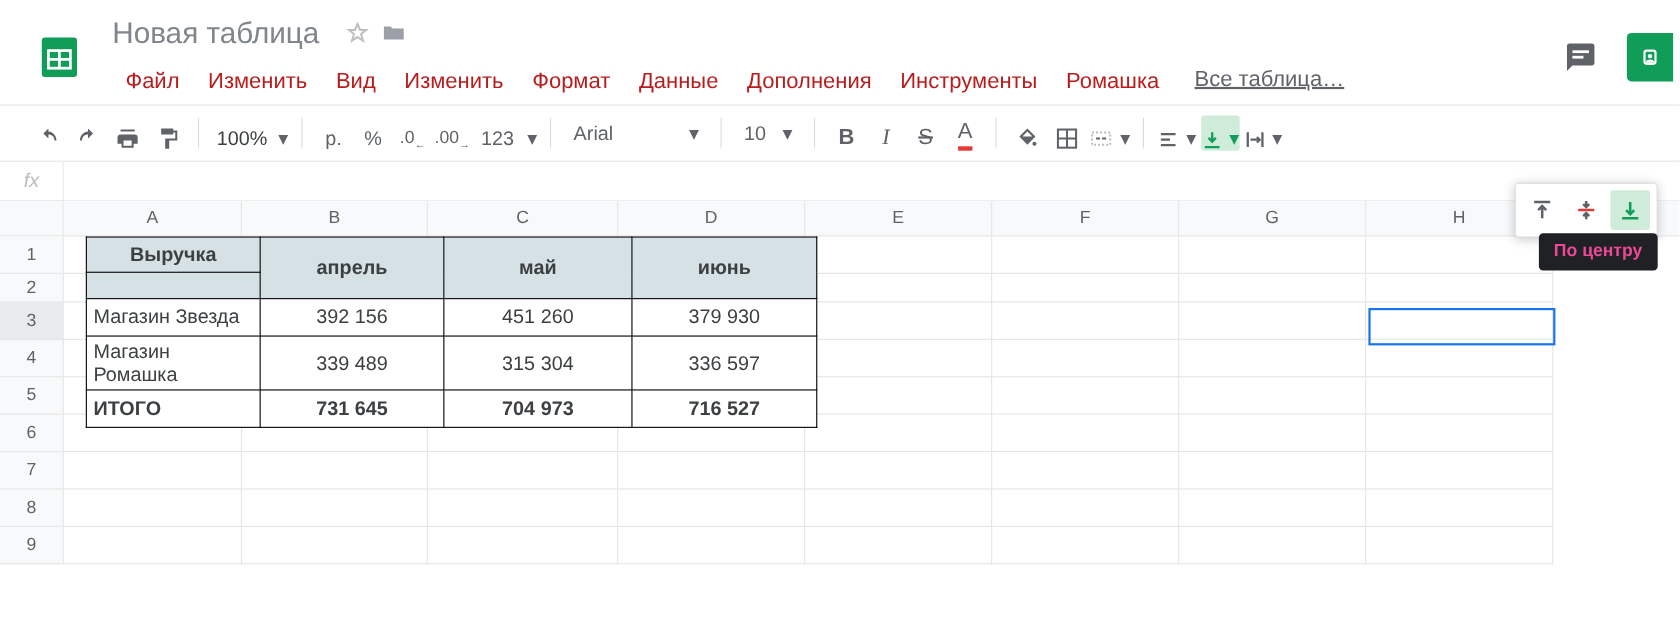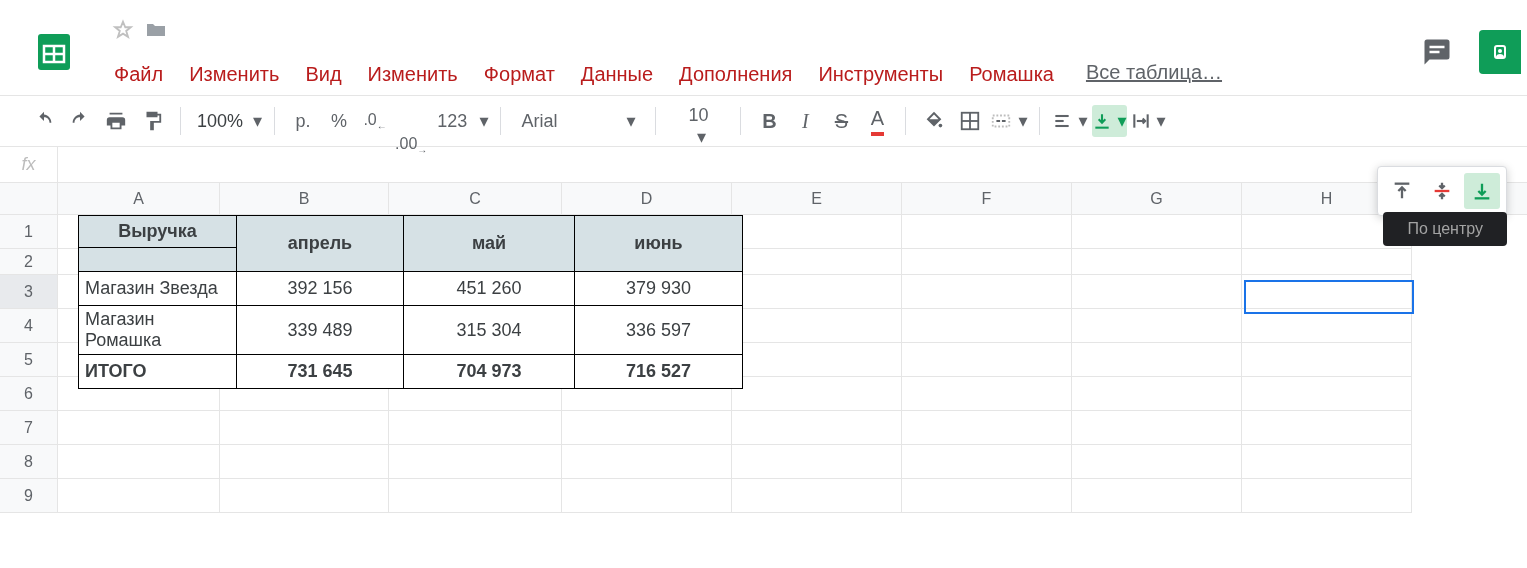--- a/index.html
+++ b/index.html
@@ -11,27 +11,27 @@
   .doc-title-row { display: flex; align-items: center; height: 40px; }
   .doc-title { font-size: 27px; color: #80868b; font-weight: 400; margin-right: 14px; }
   .star-icon, .folder-icon { color: #80868b; margin-left: 10px; display:flex; }
   .menus { display: flex; gap: 2px; margin-top: 11px; }
   .menu-item { font-size: 20px; color: #b91c1c; padding: 2px 12px; cursor: pointer; }
   .changes-link { font-size: 20px; text-decoration: underline; color: #5f6368; margin-left: 18px; cursor:pointer; }
   .right-header { display:flex; align-items:center; padding: 20px 6px 0 0; gap: 20px;}
   .comment-btn, .share-btn { width:44px; height:44px; display:flex; align-items:center; justify-content:center; cursor:pointer;}
   .share-btn { background:#0f9d58; border-radius: 4px 0 0 4px; width: 42px; }
   .toolbar { height: 52px; border-top: 1px solid #e5e5e5; border-bottom: 1px solid #e5e5e5; display: flex; align-items: center; padding: 0 28px; gap: 4px; position:relative; }
-  .tbtn { min-width: 32px; height: 32px; display:flex; align-items:center; justify-content:center; cursor:pointer; color:#5f6368; border-radius:3px; }
+  .tbtn { min-width: 32px; height: 32px; display:flex; align-items:flex-end; justify-content:center; cursor:pointer; color:#5f6368; border-radius:3px; }
   .tsep { width: 1px; height: 28px; background: #dadce0; margin: 0 8px; }
   .zoom { font-size: 18px; color:#3c4043; padding:0 4px;}
   .dd-arrow { margin-left:6px; color:#5f6368;}
   .fmt-txt { font-size: 18px; color:#5f6368; padding: 0 6px;}
   .font-sel { width: 130px; font-size:18px; padding:0 8px; display:flex; align-items:center; justify-content:space-between;}
-  .size-sel { width:60px; font-size:18px; padding:0 8px; display:flex; align-items:center; justify-content:space-between;flex-direction:column;}
+  .size-sel { width:60px; font-size:18px; padding:0 8px; display:flex; align-items:center; justify-content:space-between;}
   .accent-red { border-bottom: 4px solid #e53935; padding-bottom:2px; }
   .valign-active { background: #ceecd9; }
   
   .fx-bar { height: 36px; border-bottom: 1px solid #e5e5e5; display:flex; align-items:center; }
   .fx-label { width: 58px; text-align:center; font-style: italic; font-size: 18px; color:#bdbdbd; border-right:1px solid #e5e5e5; height:100%; display:flex; align-items:center; justify-content:center;}
   .fx-input { flex:1; height:100%; border:none; outline:none; padding: 0 10px; font-size:16px;}
   
   .grid { display:flex; height: calc(100% - 183px); position:relative;}
   .corner { width: 58px; height: 32px; background:#f8f9fa; border-right:1px solid #e5e5e5; border-bottom:1px solid #e5e5e5;}
   .col-headers { display:flex; background:#f8f9fa; border-bottom:1px solid #e5e5e5; height:32px;}
@@ -47,40 +47,41 @@
   .data-table { border-collapse:collapse; }
   .data-table td, .data-table th { border:1.5px solid #000; font-size:18px; padding: 3px 8px; height:34px; background:#fff;}
   .data-table .hdr-cell { background:#d6e1e5; font-weight:bold; text-align:center;}
   .data-table .merged-hdr { vertical-align: middle; }
   .data-table .num { text-align:center; }
   .data-table .bold { font-weight:bold;}
   .data-table .left { text-align:left; padding-left:6px;}
   
   .valign-popup { position:absolute; top: 166px; right: 20px; background:#fff; border:1px solid #dadce0; box-shadow: 0 2px 10px rgba(0,0,0,0.2); padding: 6px; display:flex; gap:4px; border-radius:4px; z-index:20;}
   .valign-popup .opt { width:36px; height:36px; display:flex; align-items:center; justify-content:center; cursor:pointer; border-radius:3px;}
-  .tooltip { position:absolute; top: 212px; right: 20px; background:#202124; color:#a3a3a3; font-size:16px; padding: 8px 24px; border-radius: 4px; z-index:21;}
+  .tooltip { position:absolute; top: 212px; right: 20px; background:#202124; color:#ec4899; font-size:16px; padding: 8px 14px; border-radius: 4px; z-index:21;font-weight:bold;}
   
   .selected-cell { position:absolute; border: 2.5px solid #1a73e8; pointer-events:none; z-index:5;}
   
   svg { display:block; }
 </style>
 </head>
 <body>
 
 <div class="header">
   <div class="logo">
     <svg viewBox="0 0 44 44">
         <rect x="6" y="4" width="32" height="36" rx="3" fill="#0f9d58"></rect>
         <rect x="12" y="16" width="20" height="16" fill="none" stroke="#fff" stroke-width="2.5"></rect>
         <line x1="12" y1="24" x2="32" y2="24" stroke="#fff" stroke-width="2.5"></line>
         <line x1="22" y1="16" x2="22" y2="32" stroke="#fff" stroke-width="2.5"></line>
       </svg>
   </div>
   <div class="titlebar">
     <div class="doc-title-row">
+      <span class="doc-title">Новая таблица</span>
       <span class="star-icon">
         <svg width="22" height="22" viewBox="0 0 24 24">
             <path fill="none" stroke="#c0c0c0" stroke-width="2" d="M12 3l2.5 6h6l-5 4 2 6.5L12 16l-5.5 3.5 2-6.5-5-4h6z"></path>
           </svg>
       </span>
       <span class="folder-icon">
         <svg width="24" height="24" viewBox="0 0 24 24">
             <path fill="#9aa0a6" d="M3 6h6l2 2h10v10H3z"></path>
           </svg>
       </span>

